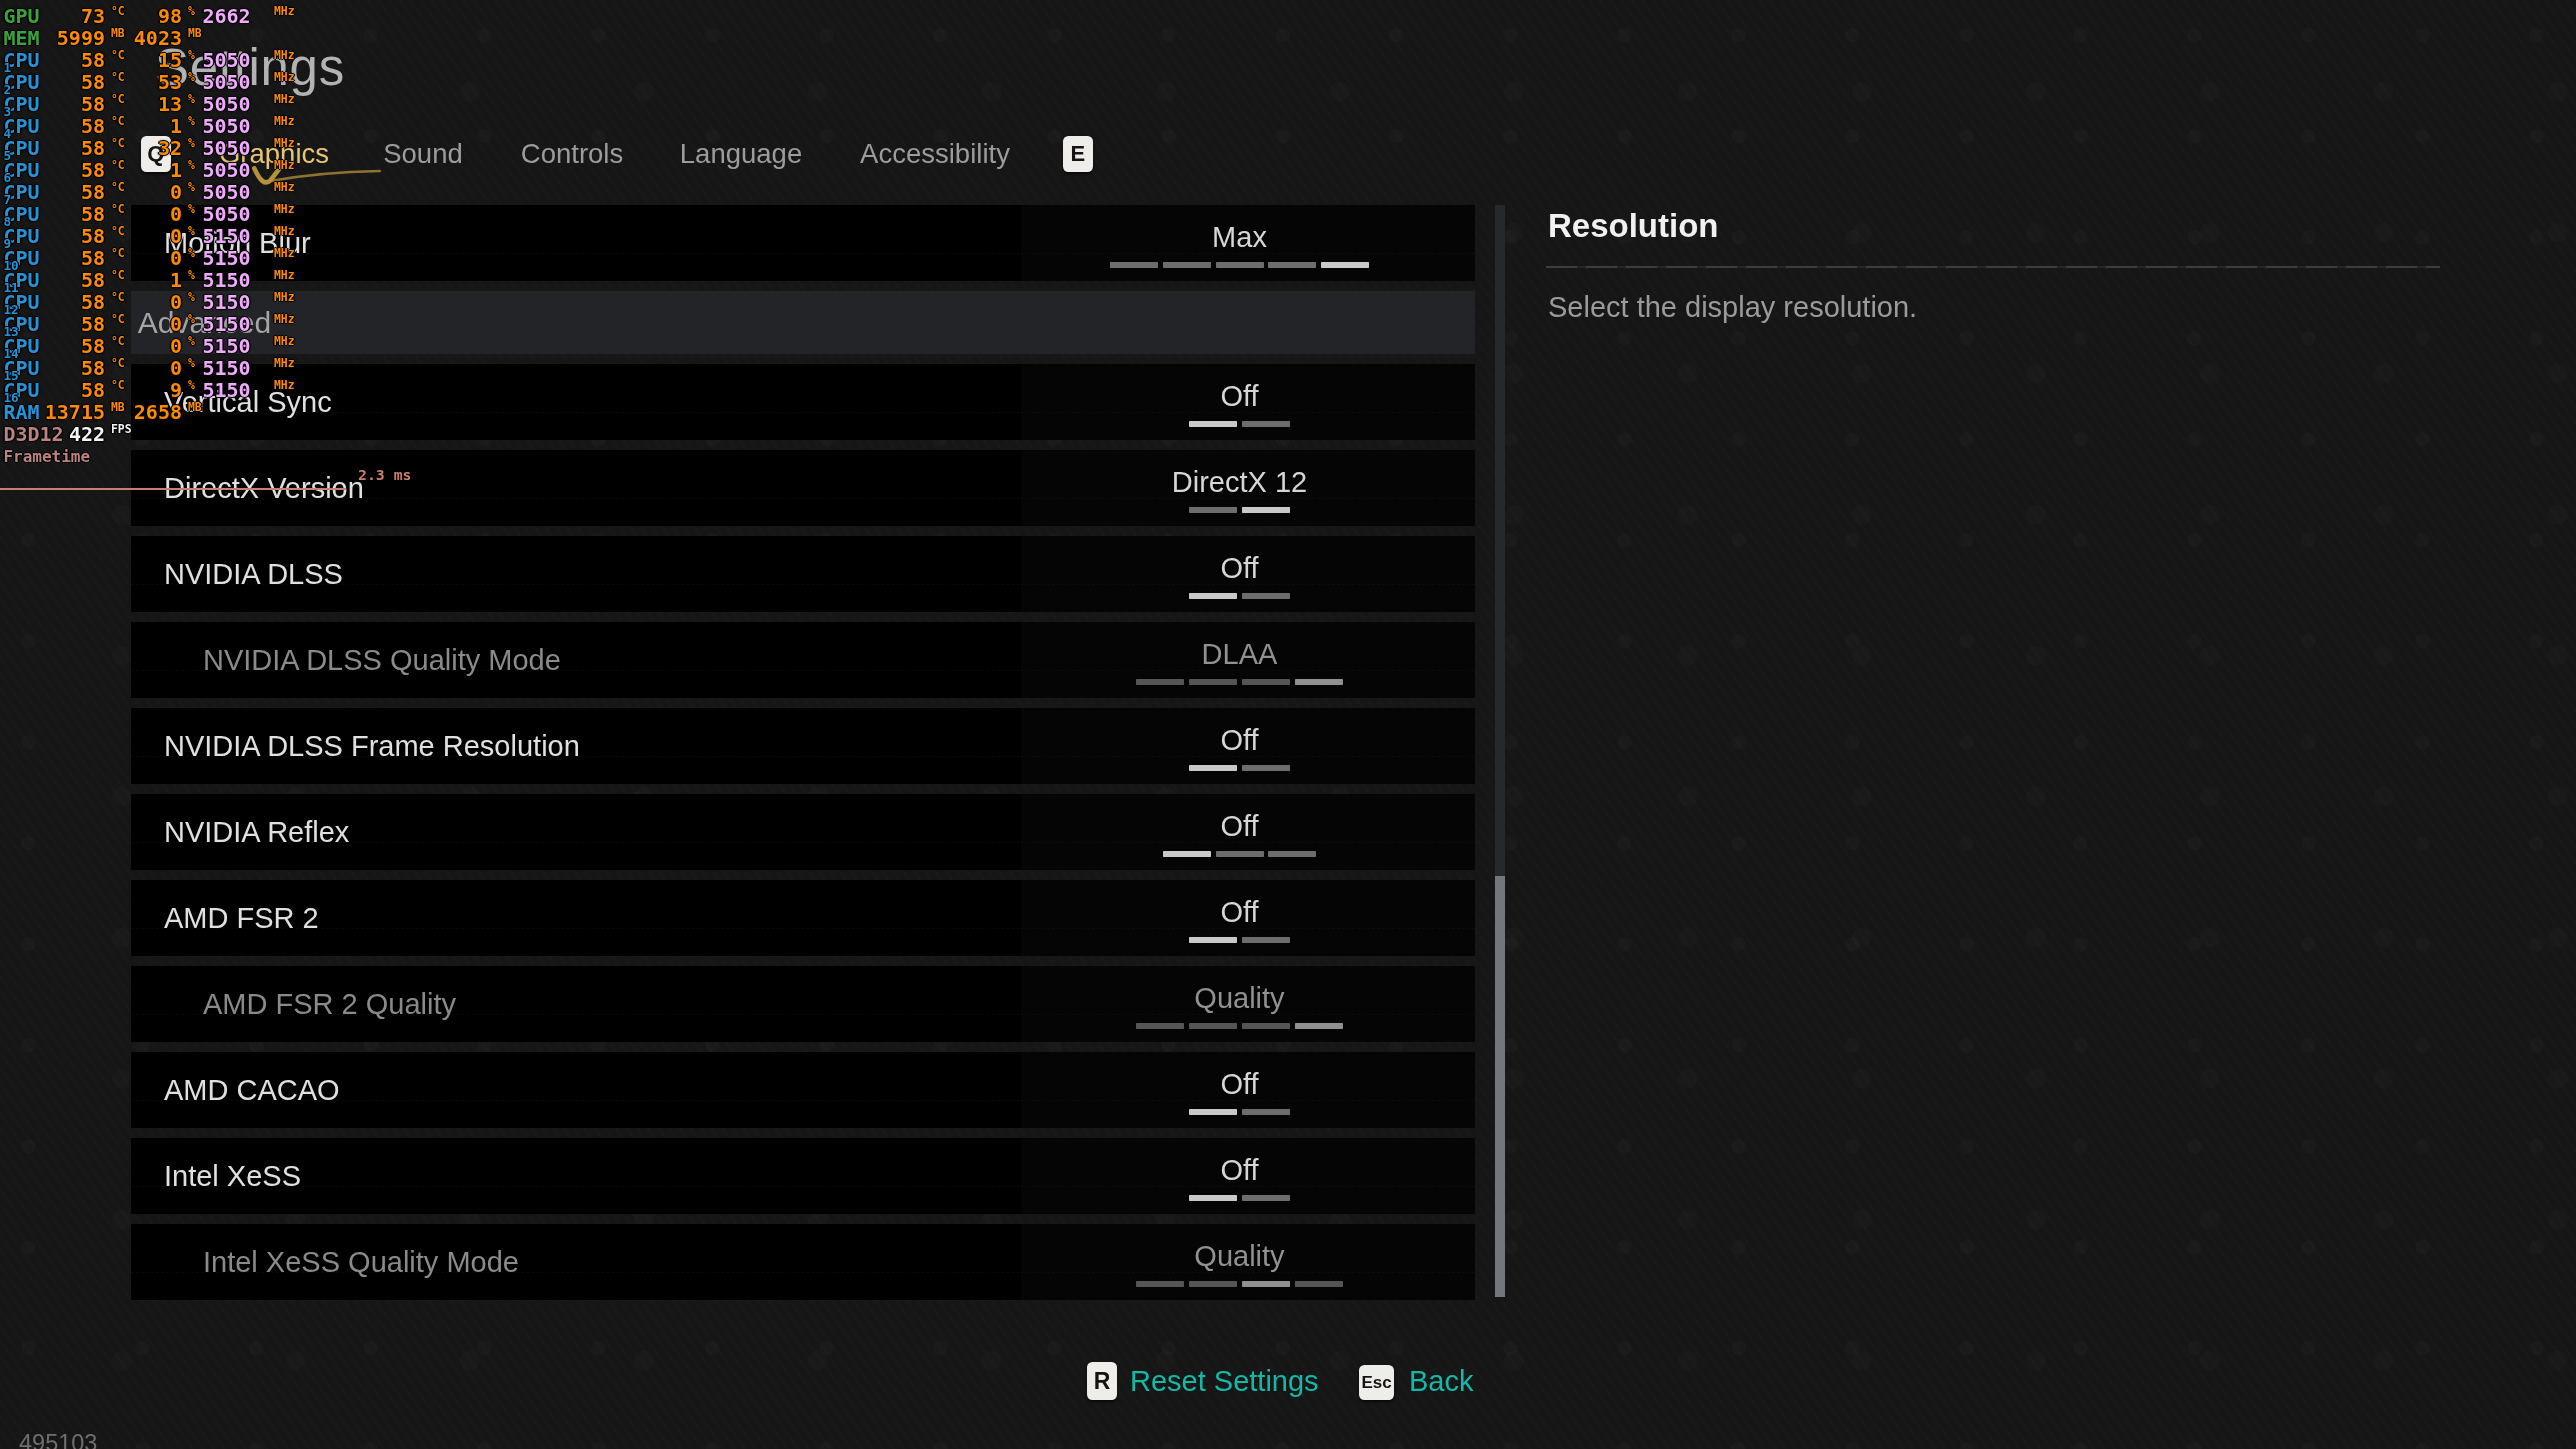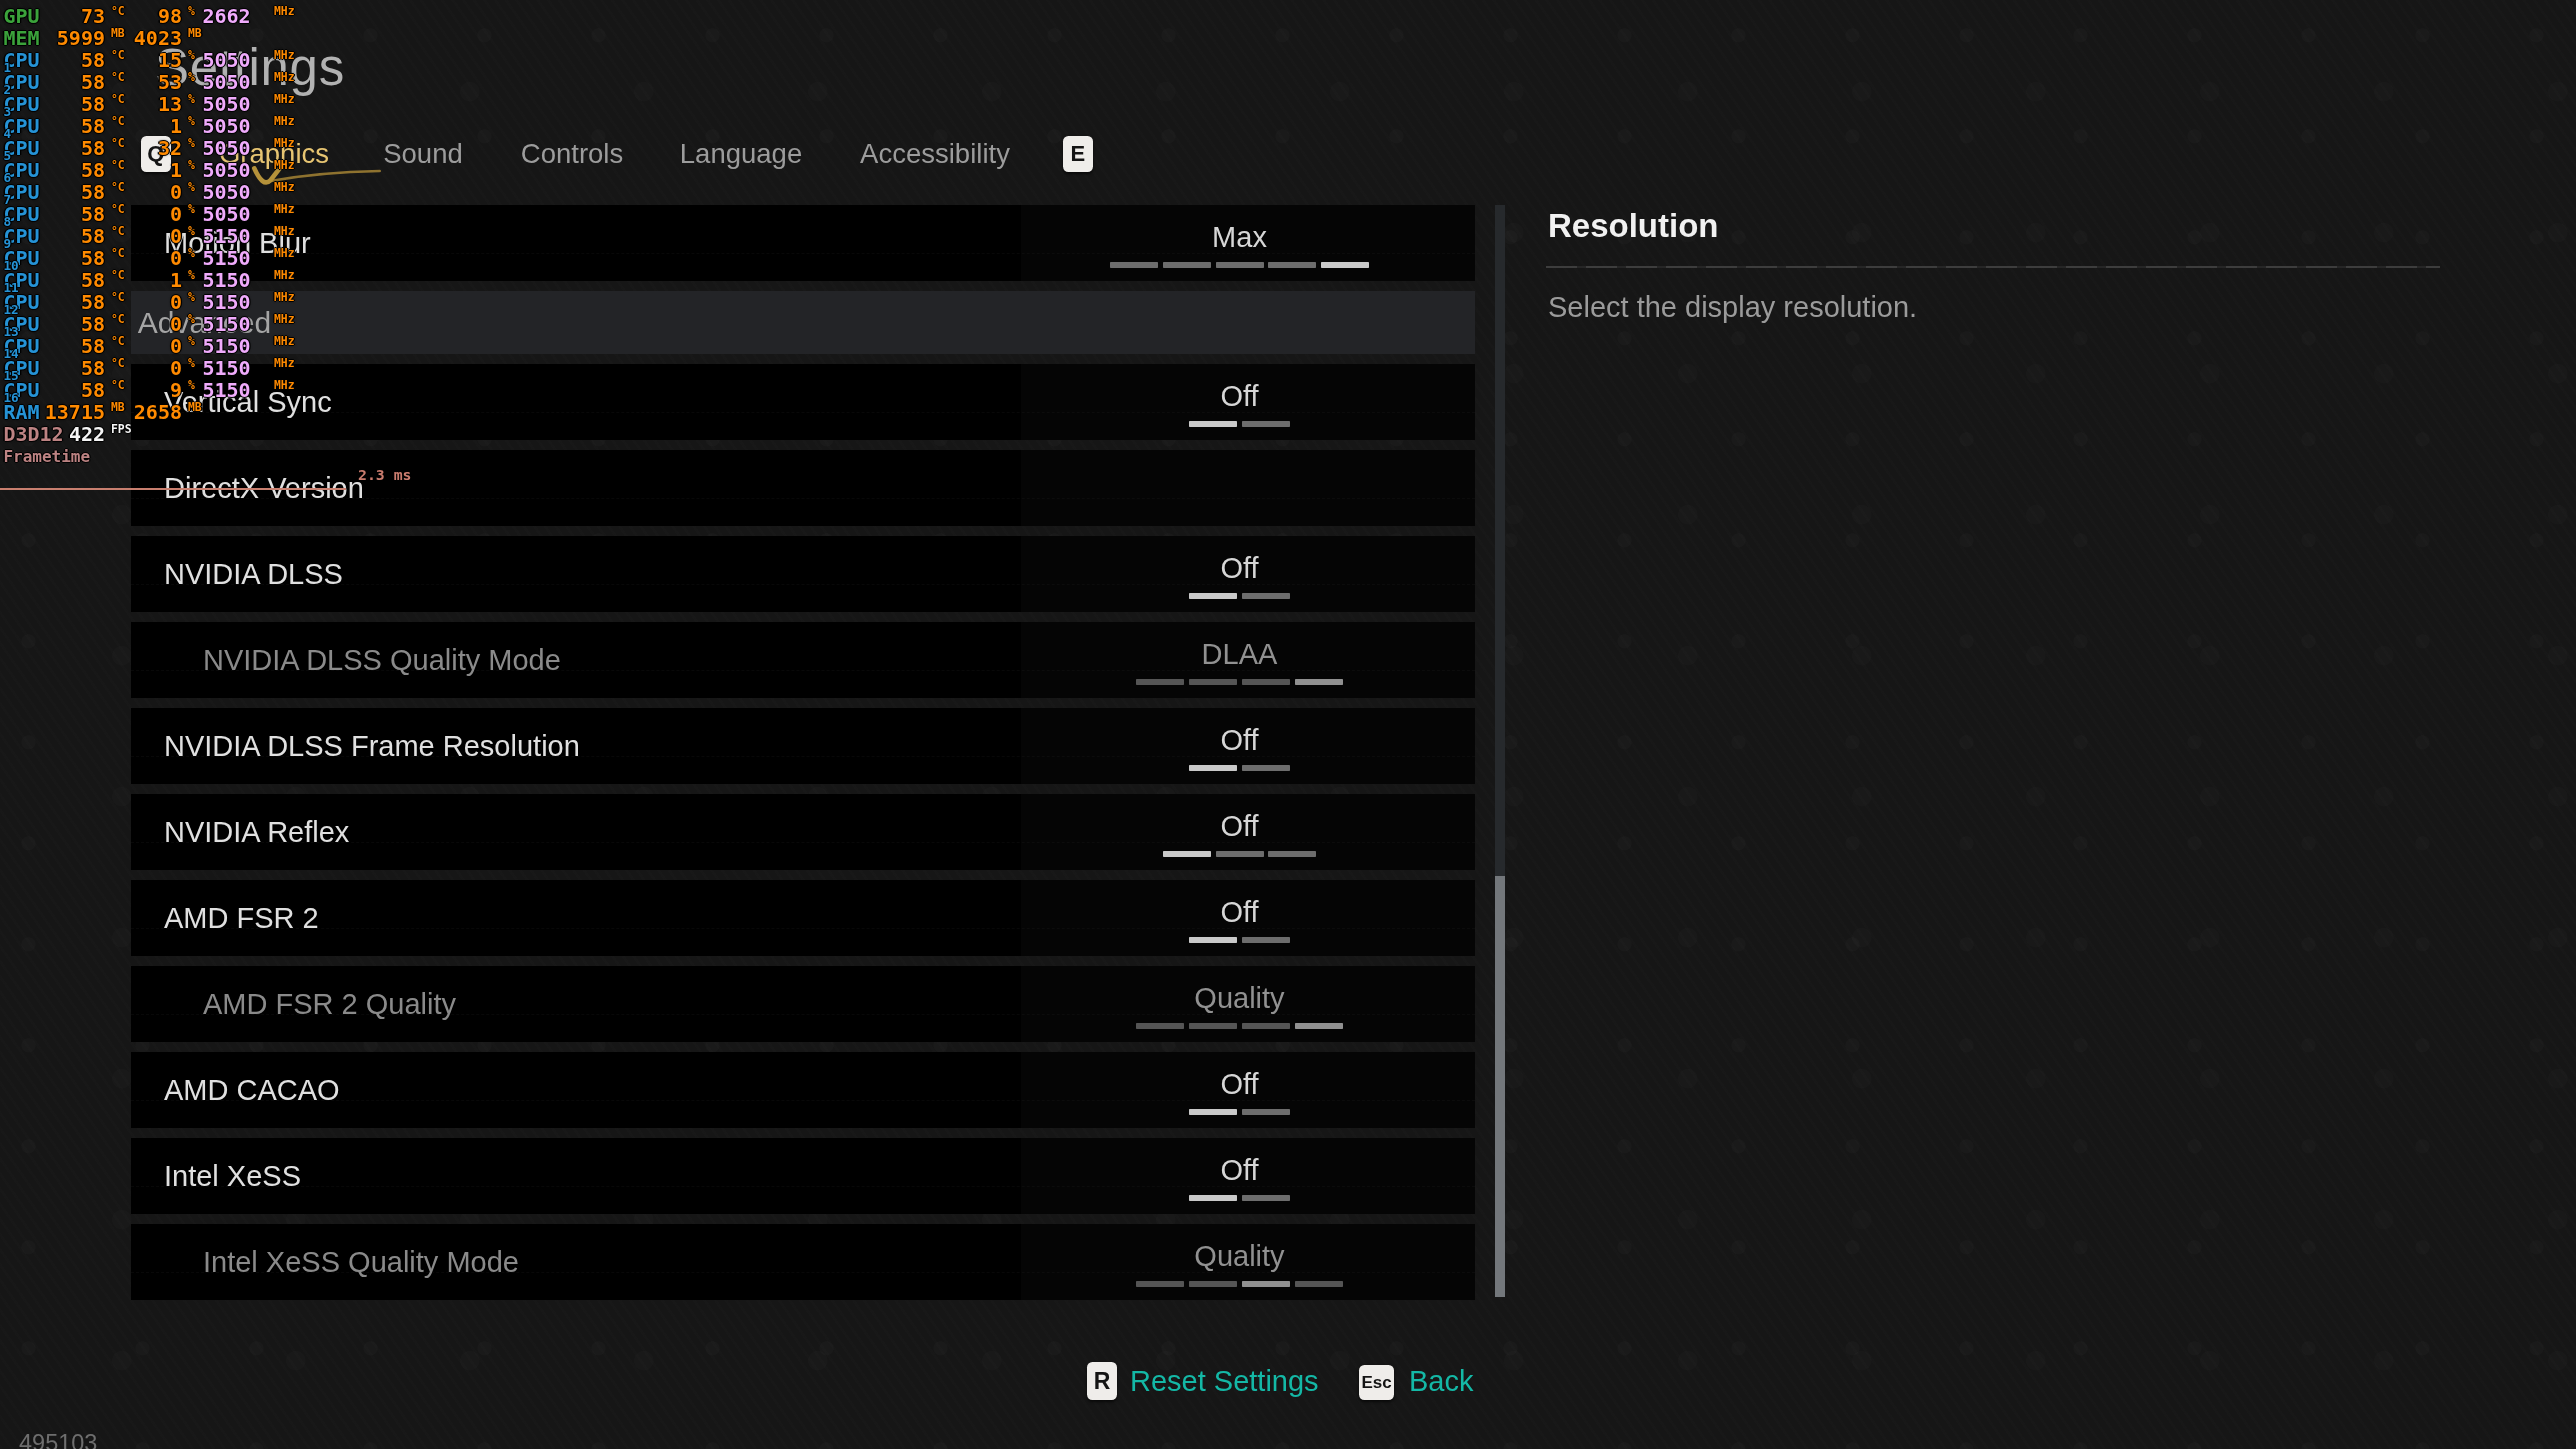--- a/index.html
+++ b/index.html
@@ -168,20 +168,27 @@
       <span class="row-value">Off</span>
       <div class="slider">
           <div class="seg active"></div>
           <div class="seg"></div>
         </div>
     </div>
   </div>
     <div class="item row-item">
     <div class="vcell"></div>
     <span class="row-label">DirectX Version</span>
+    <div class="vwrap">
+      <span class="row-value">DirectX 12</span>
+      <div class="slider">
+          <div class="seg"></div>
+          <div class="seg active"></div>
+        </div>
+    </div>
   </div>
     <div class="item row-item">
     <div class="vcell"></div>
     <span class="row-label">NVIDIA DLSS</span>
     <div class="vwrap">
       <span class="row-value">Off</span>
       <div class="slider">
           <div class="seg active"></div>
           <div class="seg"></div>
         </div>

